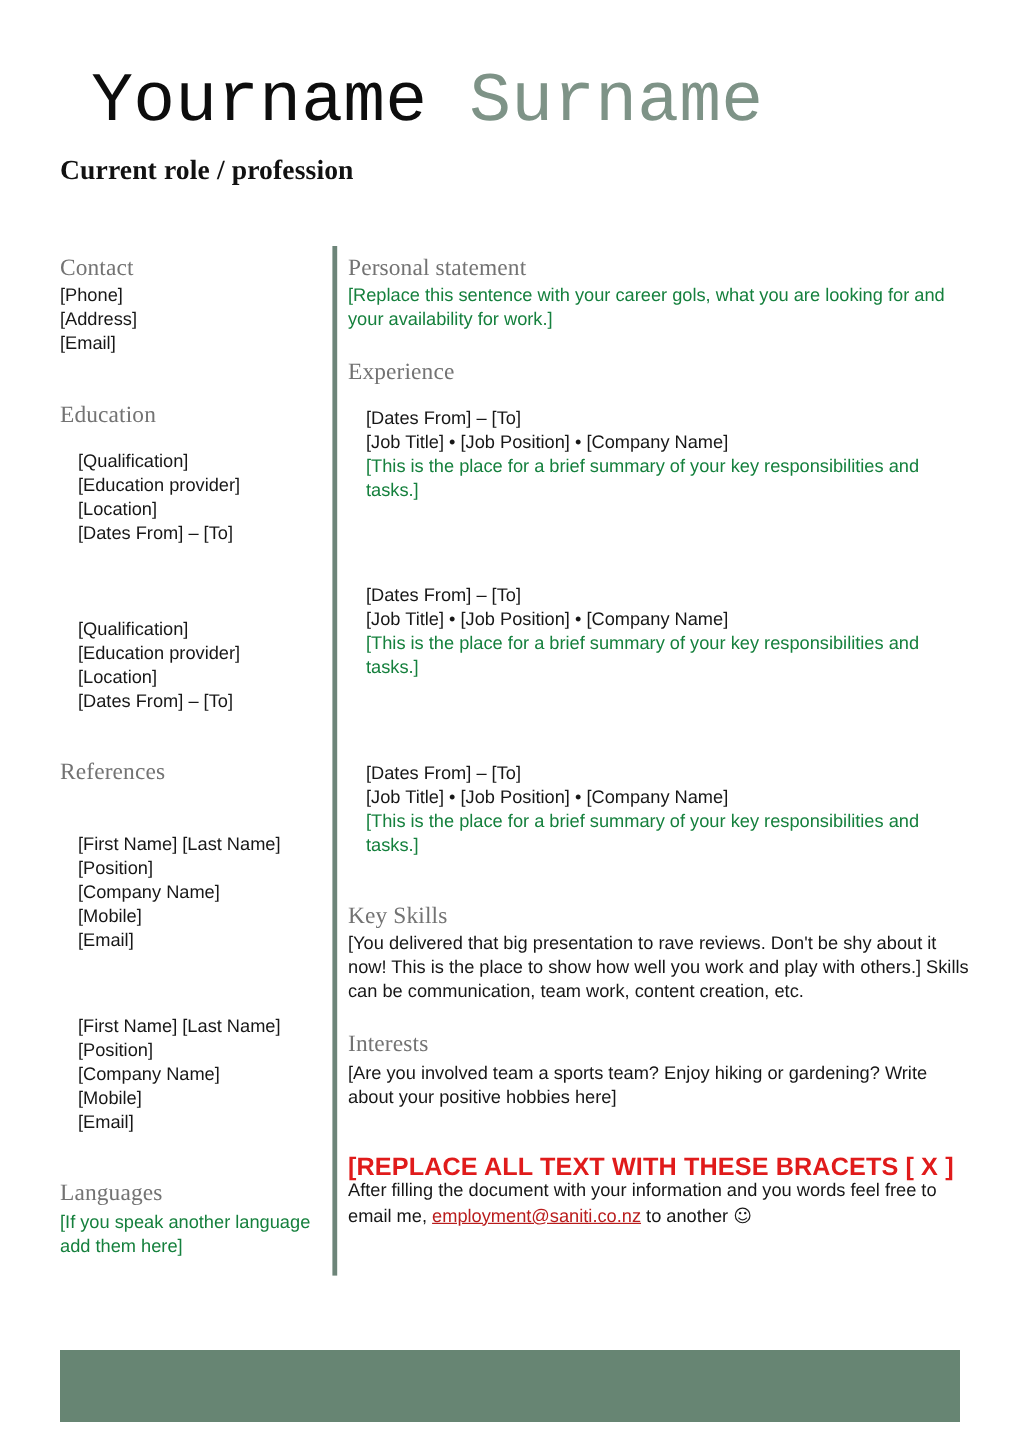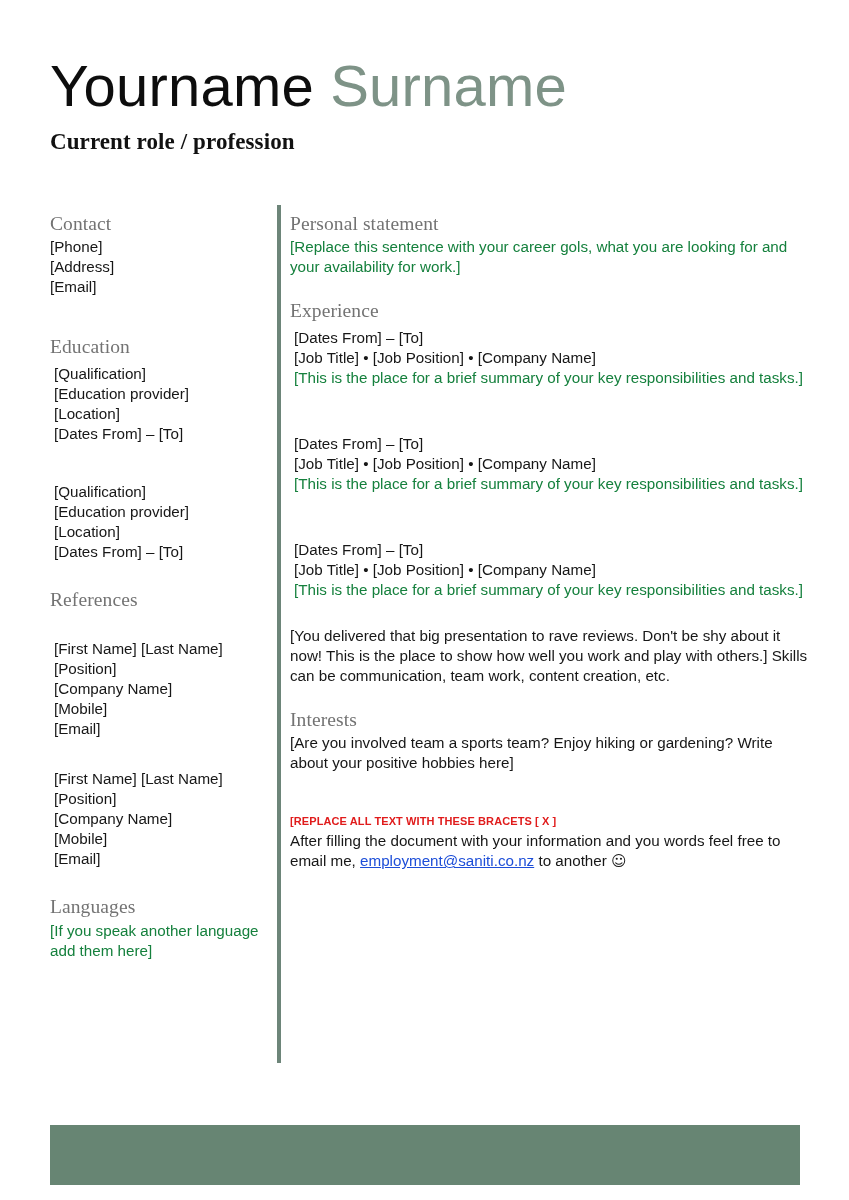--- a/index.html
+++ b/index.html
@@ -22,25 +22,26 @@
   }
 
   
   .header {
     position: absolute;
     left: 50px;
     top: 56px;
     width: 760px;
   }
   .name-line {
-    font-family: Liberation Sans, sans-serif;
+    font-family: Liberation Mono, monospace;
     font-size: 58px;
     line-height: 1.02;
     letter-spacing: 0.2px;
     white-space: nowrap;
+    margin-left: 26px;
   }
   .name-first { color: #0d0d0d; }
   .name-last  { color: #7e9387; }
 
   .role {
     font-family: "Liberation Serif", serif;
     font-weight: bold;
     font-size: 23px;
     color: #111111;
     margin-top: 14px;
@@ -89,31 +90,31 @@
     font-family: "Liberation Sans", sans-serif;
     font-size: 15.2px;
     line-height: 20px;
     color: #171717;
     margin: 0;
   }
   .red { color: #15803d; }
   .bold-red {
     color: #e01b1b;
     font-weight: bold;
-    font-size: 11px;
+    font-size: 21px;
     letter-spacing: 0.1px;
   }
   .gap-md { height: 22px; }
   .gap-lg { height: 30px; }
   .gap-xl { height: 38px; }
 
-  .entry { margin: 4px; }
+  .entry { margin: 15px; }
 
   .maillink {
-    color: #1d4ed8;
+    color: #b91c1c;
     text-decoration: underline;
   }
   .emoji {
     font-family: "DejaVu Sans", sans-serif;
     font-size: 15px;
   }
 
   
   .footer-bar {
     position: absolute;
@@ -219,20 +220,21 @@
     <div class="gap-xl"></div>
 
     <div class="entry">
       <div class="body-line">[Dates From] – [To]</div>
       <div class="body-line">[Job Title] • [Job Position] • [Company Name]</div>
       <div class="body-par red"> [This is the place for a brief summary of your key responsibilities and tasks.]</div>
     </div>
 
     <div class="gap-md"></div>
 
+    <div class="sec-head">Key Skills</div>
     <div class="body-par">[You delivered that big presentation to rave reviews. Don't be shy about it now!  This is the place to show how well you work and play with others.] Skills can be communication, team work, content creation, etc.</div>
 
     <div class="gap-md"></div>
 
     <div class="sec-head">Interests</div>
     <div class="body-par">[Are you involved team a sports team? Enjoy hiking or gardening? Write about your positive hobbies here]</div>
 
     <div class="gap-xl"></div>
 
     <div class="body-par bold-red">[REPLACE ALL TEXT WITH THESE BRACETS [ X ]</div>

